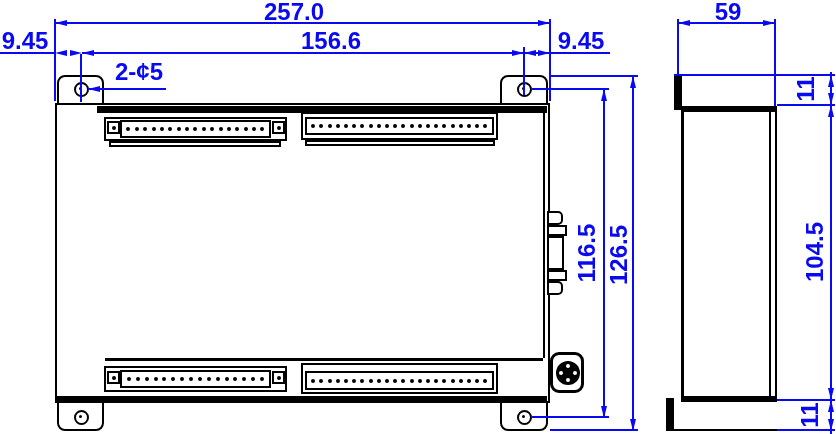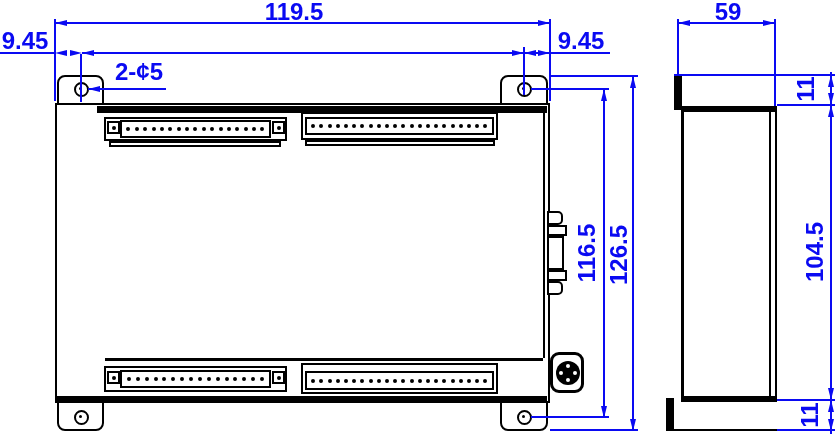--- a/index.html
+++ b/index.html
@@ -227,21 +227,22 @@
   <div class="ah d" style="left:629.5px;top:419px;"></div>
   <div class="ah l" style="left:678px;top:19.5px;"></div>
   <div class="ah r" style="left:763px;top:19.5px;"></div>
   <div class="ah u" style="left:827.5px;top:75px;"></div>
   <div class="ah d" style="left:827.5px;top:93px;"></div>
   <div class="ah u" style="left:827.5px;top:105px;"></div>
   <div class="ah d" style="left:827.5px;top:388px;"></div>
   <div class="ah u" style="left:827.5px;top:400px;"></div>
   <div class="ah d" style="left:827.5px;top:419px;"></div>
 
-  <div class="dt" style="left:254px;top:0px;width:80px;">119.5</div>
+  <div class="dt" style="left:254px;top:0px;width:80px;">257.0</div>
+  <div class="dt" style="left:291px;top:29px;width:80px;">156.6</div>
   <div class="dt" style="left:0px;top:29px;width:50px;">9.45</div>
   <div class="dt" style="left:556px;top:29px;width:50px;">9.45</div>
   <div class="dt" style="left:109px;top:60px;width:60px;">2-¢5</div>
   <div class="dt dtv" style="left:547px;top:241px;width:80px;height:24px;">116.5</div>
   <div class="dt dtv" style="left:579px;top:243px;width:80px;height:24px;">126.5</div>
   <div class="dt" style="left:690px;top:0px;width:76px;">59</div>
   <div class="dt dtv" style="left:786px;top:77px;width:40px;height:24px;">11</div>
   <div class="dt dtv" style="left:775px;top:240px;width:80px;height:24px;">104.5</div>
   <div class="dt dtv" style="left:790px;top:403px;width:40px;height:24px;">11</div>
 

